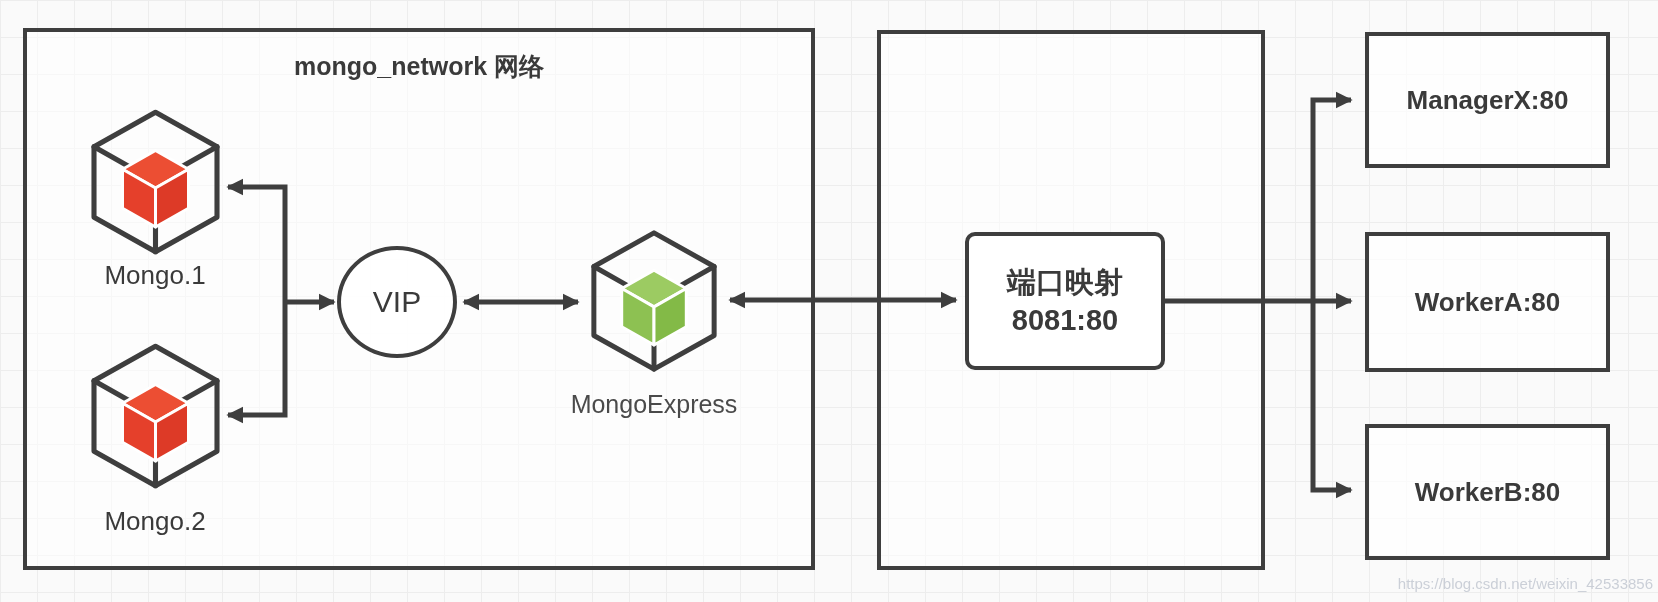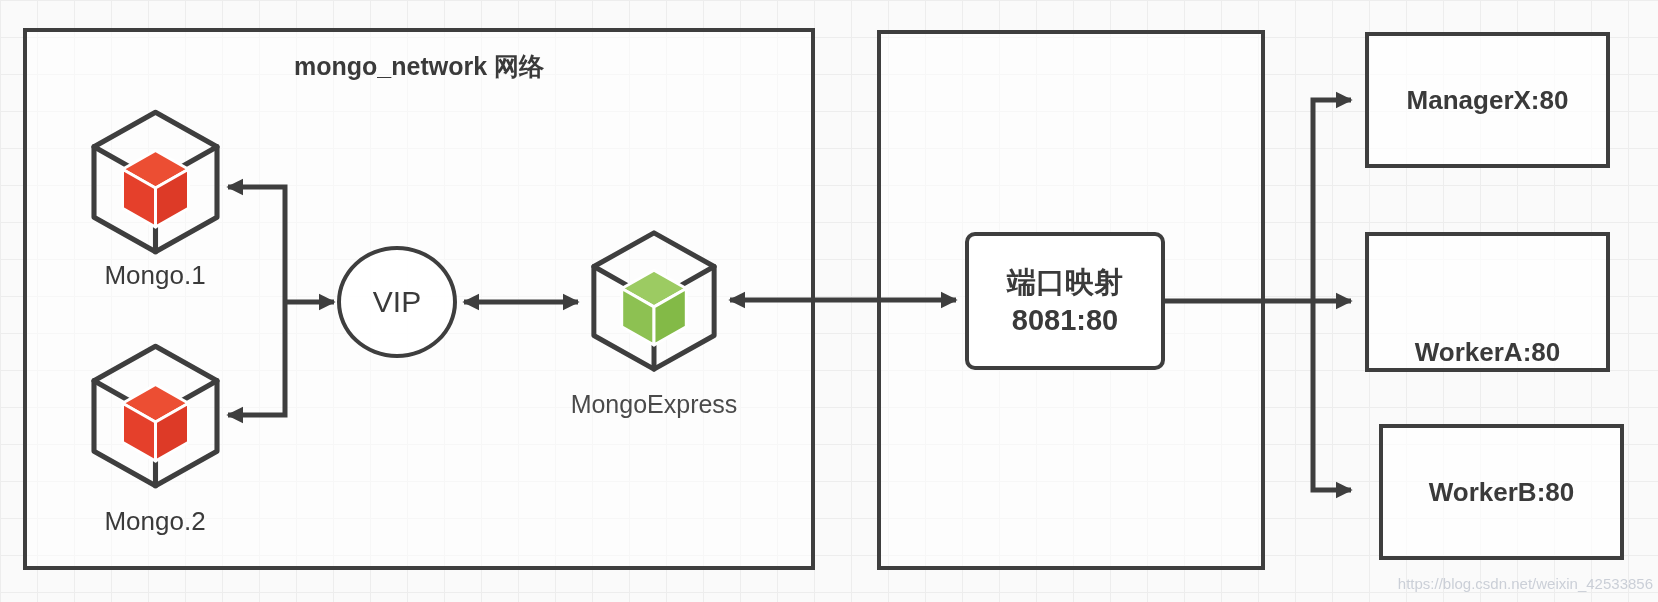--- a/index.html
+++ b/index.html
@@ -55,22 +55,22 @@
   }
   .node-box{
     position:absolute;box-sizing:border-box;
     left:1365px;width:245px;
     border:4px solid var(--line,#3e3e3e);
     background:rgba(255,255,255,0.7);
     display:flex;align-items:center;justify-content:center;
     font-size:26px;font-weight:600;color:var(--text,#3a3a3a);
   }
   #node-managerx{top:32px;height:136px;}
-  #node-workera{top:232px;height:140px;align-items:flex-end;}
-  #node-workerb{top:424px;height:136px;margin-left:14px;}
+  #node-workera{top:232px;height:140px;}
+  #node-workerb{top:424px;height:136px;}
   #connectors{position:absolute;left:0;top:0;width:1658px;height:602px;pointer-events:none;}
   #connectors path.wire{fill:none;stroke:var(--line,#3e3e3e);stroke-width:5;}
   #ah path{fill:var(--line,#3e3e3e);}
   .hex{fill:none;stroke:var(--line,#3e3e3e);stroke-width:3.4;stroke-linejoin:round;}
   .hexline{stroke:var(--line,#3e3e3e);stroke-width:3.4;stroke-linecap:round;}
   .cube{stroke:#ffffff;stroke-width:2;stroke-linejoin:round;}
   .f-red-top{fill:var(--red-top,#ec4e33);}
   .f-red-l{fill:var(--red-side-l,#e5402b);}
   .f-red-r{fill:var(--red-side-r,#dd3a27);}
   .f-green-top{fill:var(--green-top,#9ccb62);}

